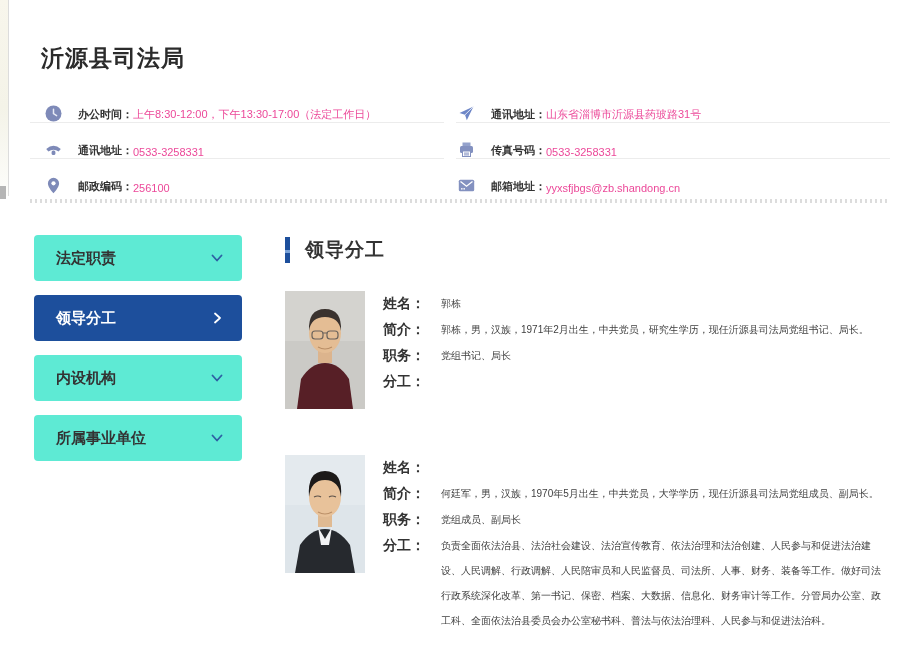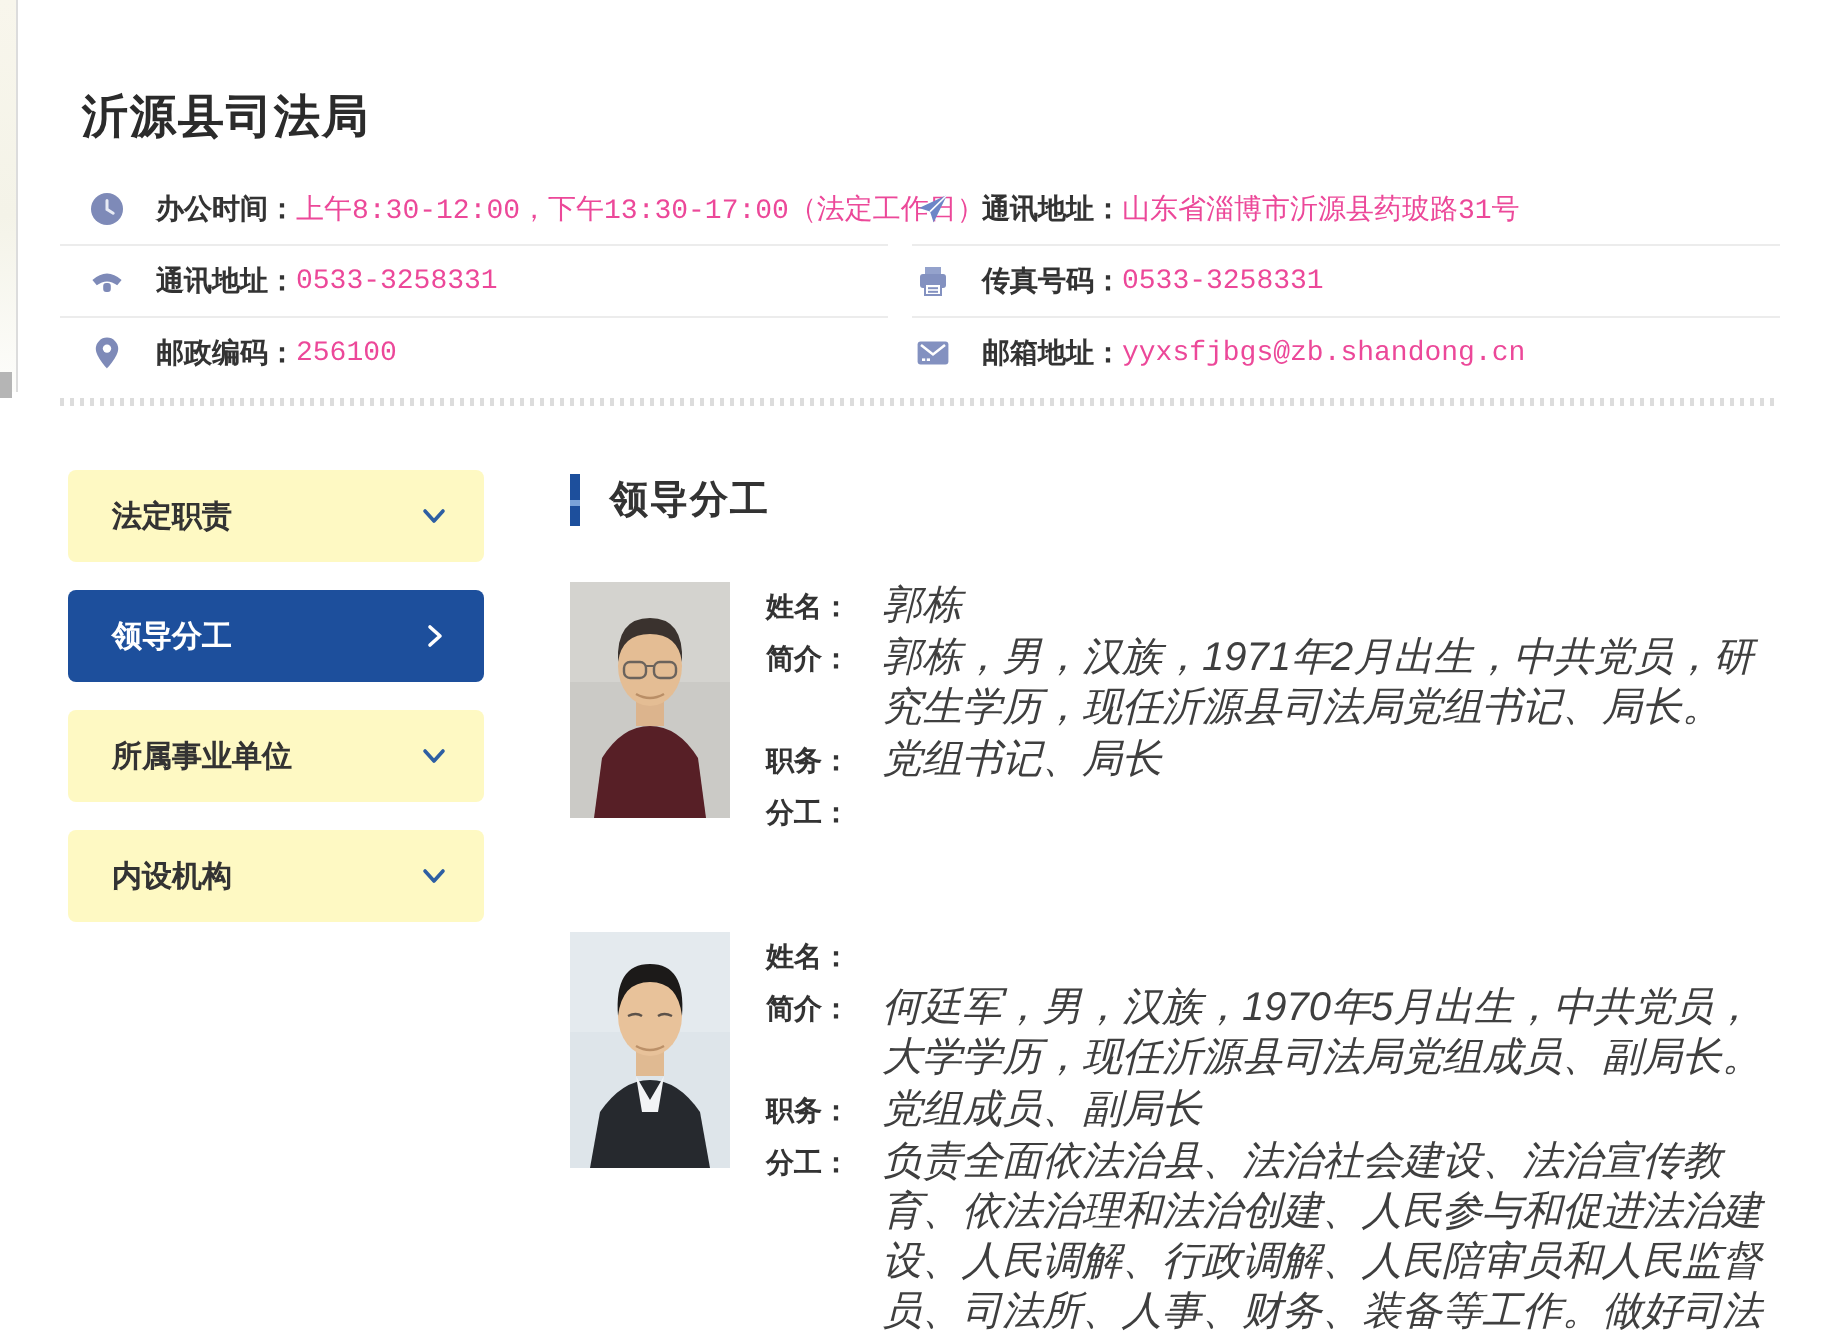--- a/index.html
+++ b/index.html
@@ -12,50 +12,50 @@
   
   .edge-strip{position:absolute;left:0;top:0;width:8px;height:196px;
     background:linear-gradient(180deg,#f8f6ec 0%,#f4f3e8 55%,#fdfdfb 100%);
     border-right:1px solid #dcdcdc;}
   .edge-notch{position:absolute;left:0;top:186px;width:6px;height:13px;background:#b5b5b5;}
 
   .page-title{position:absolute;left:41px;top:28px;font-size:23px;font-weight:bold;color:#2b2b2b;letter-spacing:1px;}
 
   .contact{position:absolute;left:30px;top:87px;width:860px;
     display:grid;grid-template-columns:414px 1fr;column-gap:12px;}
-  .contact-cell{height:35px;display:flex;align-items:center;border-bottom:1px solid #ececec;font-size:14px;font-family:Liberation Mono, monospace;}
+  .contact-cell{height:35px;display:flex;align-items:flex-end;border-bottom:1px solid #ececec;font-size:11px;}
   .contact-cell.last{border-bottom:none;}
   .contact-cell.left{padding-left:15px;}
   .contact-cell.right{padding-left:2px;}
   .c-icon{width:17px;height:17px;margin-right:16px;flex:none;}
   .c-label{font-weight:bold;color:#333;white-space:nowrap;}
   .c-value{color:#ec4899;white-space:nowrap;}
 
   .dotted-divider{position:absolute;left:30px;top:199px;width:860px;height:4px;
     background:repeating-linear-gradient(90deg,#dcdcdc 0 2px,transparent 2px 5px);}
 
   .sidebar{position:absolute;left:34px;top:235px;width:208px;}
-  .side-item{height:46px;margin-bottom:14px;background:#fef9c3;border-radius:4px;
+  .side-item{height:46px;margin-bottom:14px;background:#5eead4;border-radius:4px;
     display:flex;align-items:center;justify-content:space-between;
     padding:0 18px 0 22px;font-size:15px;font-weight:bold;color:#333;cursor:pointer;box-sizing:border-box;}
   .side-item.active{background:#1d4f9c;color:#ffffff;}
   .chev{width:14px;height:14px;flex:none;}
 
   .main{position:absolute;left:285px;top:236px;width:605px;}
   .section-header{display:flex;align-items:center;height:28px;margin-bottom:27px;}
   .section-bar{width:5px;height:26px;margin-right:15px;
     background:linear-gradient(180deg,#1d4f9c 0%,#1d4f9c 50%,#7ba3d8 50%,#7ba3d8 62%,#1d4f9c 62%,#1d4f9c 100%);}
   .section-title{font-size:19px;font-weight:bold;color:#333;letter-spacing:1px;}
 
   .leader{display:flex;margin-bottom:46px;}
   .photo{width:80px;height:118px;margin-right:18px;flex:none;display:block;}
   .info{flex:1;min-width:0;}
   .info-row{display:flex;margin-bottom:1px;}
   .lab{width:58px;flex:none;font-weight:bold;color:#333;font-size:14px;line-height:25px;white-space:nowrap;}
-  .val{flex:1;font-size:20px;line-height:25px;color:#3f3f3f;font-style:italic;}
+  .val{flex:1;font-size:10px;line-height:25px;color:#3f3f3f;}
 </style>
 </head>
 <body>
 
 <div class="edge-strip"></div>
 <div class="edge-notch"></div>
 
 <h1 class="page-title">沂源县司法局</h1>
 
 <div class="contact">
@@ -130,27 +130,27 @@
       <path d="M2.5 4.5 L7 9.5 L11.5 4.5" stroke="#2e5fa3" stroke-width="1.8" fill="none" stroke-linecap="round" stroke-linejoin="round"></path>
     </svg>
   </div>
   <div class="side-item active">
     <span>领导分工</span>
     <svg class="chev" viewBox="0 0 14 14">
       <path d="M5 2.5 L10 7 L5 11.5" stroke="#ffffff" stroke-width="1.8" fill="none" stroke-linecap="round" stroke-linejoin="round"></path>
     </svg>
   </div>
   <div class="side-item">
+    <span>内设机构</span>
+    <svg class="chev" viewBox="0 0 14 14">
+      <path d="M2.5 4.5 L7 9.5 L11.5 4.5" stroke="#2e5fa3" stroke-width="1.8" fill="none" stroke-linecap="round" stroke-linejoin="round"></path>
+    </svg>
+  </div>
+  <div class="side-item">
     <span>所属事业单位</span>
-    <svg class="chev" viewBox="0 0 14 14">
-      <path d="M2.5 4.5 L7 9.5 L11.5 4.5" stroke="#2e5fa3" stroke-width="1.8" fill="none" stroke-linecap="round" stroke-linejoin="round"></path>
-    </svg>
-  </div>
-  <div class="side-item">
-    <span>内设机构</span>
     <svg class="chev" viewBox="0 0 14 14">
       <path d="M2.5 4.5 L7 9.5 L11.5 4.5" stroke="#2e5fa3" stroke-width="1.8" fill="none" stroke-linecap="round" stroke-linejoin="round"></path>
     </svg>
   </div>
 </aside>
 
 <main class="main">
 
   <div class="section-header">
     <span class="section-bar"></span>

